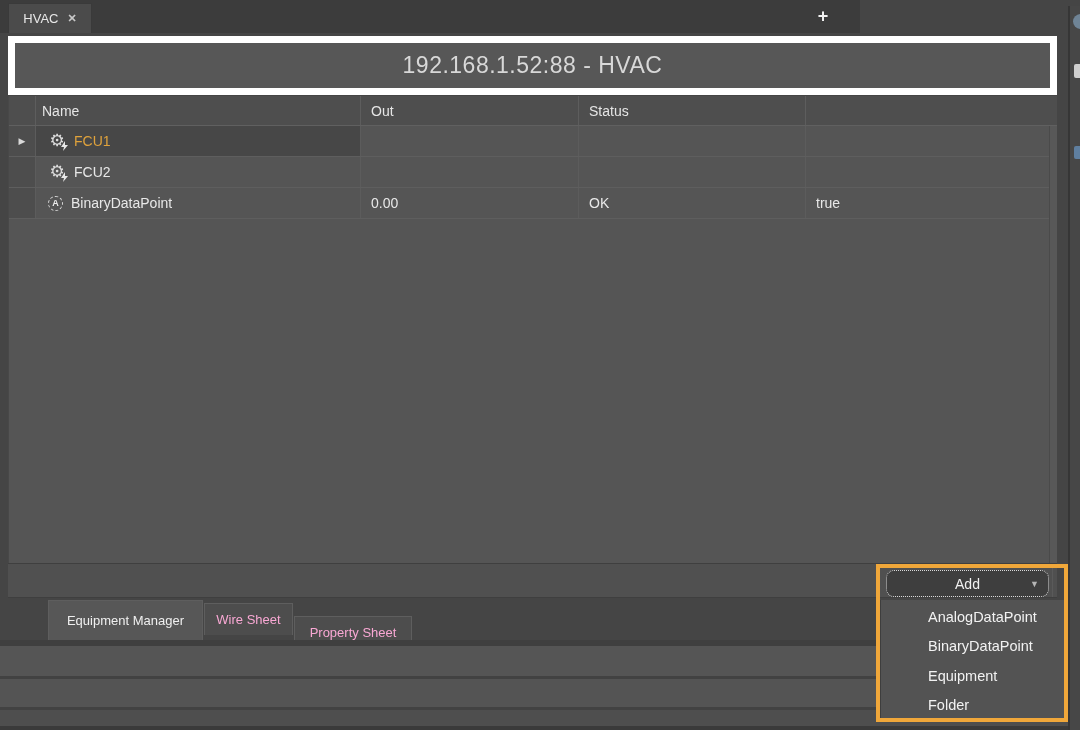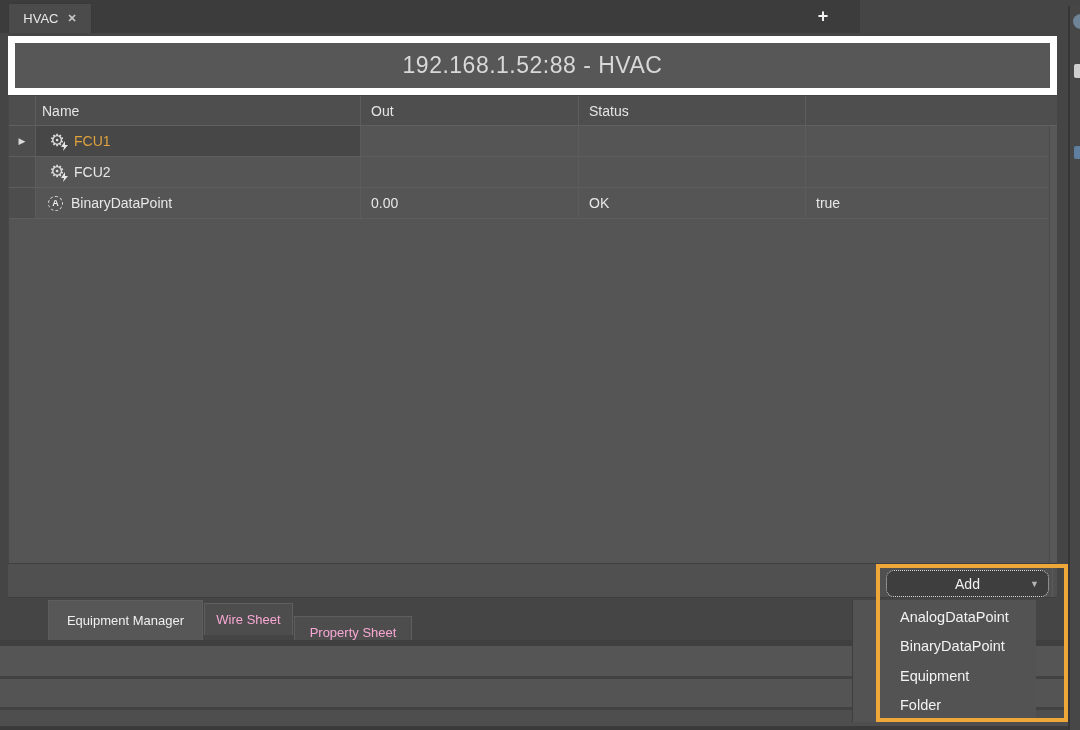--- a/index.html
+++ b/index.html
@@ -68,21 +68,21 @@
     position:absolute;left:886px;top:570px;width:163px;height:27px;
     background:#3e3e3e;border:1px dotted #d9d9d9;border-radius:8px;box-sizing:border-box;
     display:flex;align-items:center;justify-content:center;
     font-size:14px;color:#f0f0f0;z-index:7;
   }
   .add-btn .caret{position:absolute;right:9px;top:8px;font-size:9px;color:#b5b5b5;}
   .btn-side-lines{position:absolute;left:1052px;top:566px;width:12px;height:31px;z-index:6;
     border-left:1px solid #5a5a5a;border-right:1px solid #5a5a5a;}
   
   .menu{
-    position:absolute;left:852px;top:600px;width:184px;height:122px;
+    position:absolute;left:880px;top:600px;width:184px;height:122px;
     background:#535353;border-left:1px solid #3e3e3e;box-sizing:border-box;z-index:7;
     display:flex;flex-direction:column;justify-content:space-around;padding:2px 0;
   }
   .menu-item{height:28px;display:flex;align-items:center;padding-left:47px;font-size:14.5px;color:#f2f2f2;}
   
   .annotation{
     position:absolute;left:876px;top:564px;width:184px;height:150px;
     border:4px solid #f0a73a;z-index:9;pointer-events:none;
   }
   

